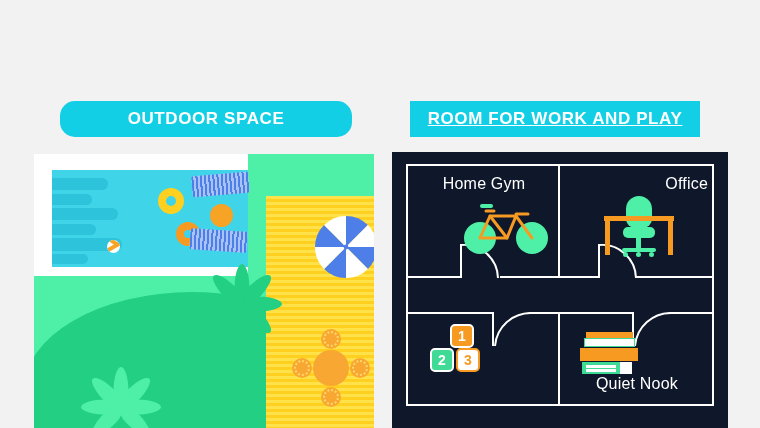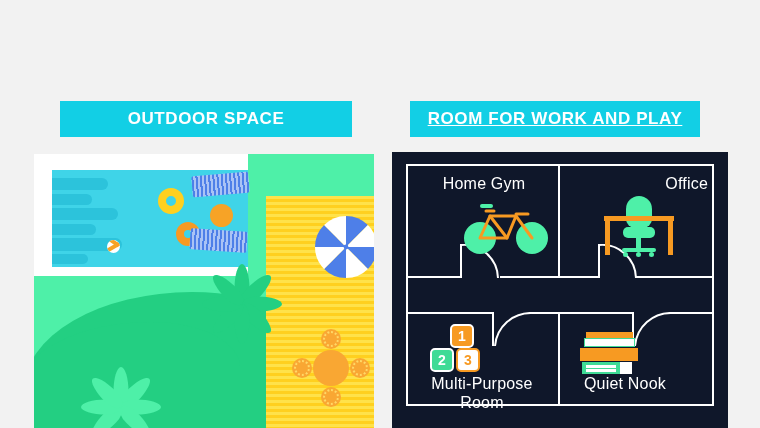--- a/index.html
+++ b/index.html
@@ -32,21 +32,21 @@
     position:absolute;
     height:36px;
     background:#12cfe5;
     display:flex; align-items:center; justify-content:center;
     color:#ffffff;
     font-weight:700;
     font-size:17px;
     letter-spacing:0.6px;
     font-family:"Liberation Sans", sans-serif;
   }
-  #banner-left  { left:60px;  top:101px; width:292px; }
+  #banner-left  { left:60px;  top:101px; width:292px;border-radius:15px; }
   #banner-right { left:410px; top:101px; width:290px;text-decoration:underline; }
 
   
   .panel { position:absolute; overflow:hidden; }
   #panel-left  { left:34px;  top:154px; width:340px; height:274px; background:#ffffff; }
   #panel-right { left:392px; top:152px; width:336px; height:276px; background:#0f172a; }
 
   
   .grass {
     position:absolute; left:0; top:122px; width:340px; height:152px;
@@ -342,32 +342,28 @@
       <div class="chair-wheel" style="left:32px; top:56px;"></div>
       <div class="chair-wheel" style="left:45px; top:56px;"></div>
     </div>
 
     <div class="blocks" style="left:38px; top:172px; width:66px; height:50px;">
       <div class="blk solid-orange" style="left:20px; top:0;">1</div>
       <div class="blk solid-green" style="left:0px;  top:24px;">2</div>
       <div class="blk outline" style="left:26px; top:24px;">3</div>
     </div>
 
-    <div class="room-label" style="left:14px; top:222px; width:152px;">
-      <span>Multi-Purpose</span><br>
-      <span>Room</span>
-    </div>
 
     <div class="books" style="left:188px; top:180px; width:60px; height:48px;">
       <div class="bk" style="left:6px;  top:0;   width:47px; height:6px; background:#f79a22;"></div>
       <div class="bk" style="left:4px;  top:6px; width:51px; height:9px; background:#ffffff; border:1px solid #3fdb96;"></div>
       <div class="bk" style="left:0;    top:16px;width:58px; height:13px;background:#f79a22;"></div>
       <div class="bk" style="left:2px;  top:30px;width:50px; height:12px;background:#3fdb96;"></div>
       <div class="bk" style="left:6px;  top:33px;width:30px; height:3px; background:#ffffff;"></div>
       <div class="bk" style="left:6px;  top:37px;width:30px; height:3px; background:#ffffff;"></div>
       <div class="bk" style="left:40px; top:30px;width:12px; height:12px;background:#ffffff;"></div>
     </div>
 
-    <div class="room-label" style="left:160px; top:222px; width:146px;">Quiet Nook</div>
+    <div class="room-label" style="left:172px; top:222px; width:146px;">Quiet Nook</div>
 
   </div>
 
 </div>
 
 </body></html>

